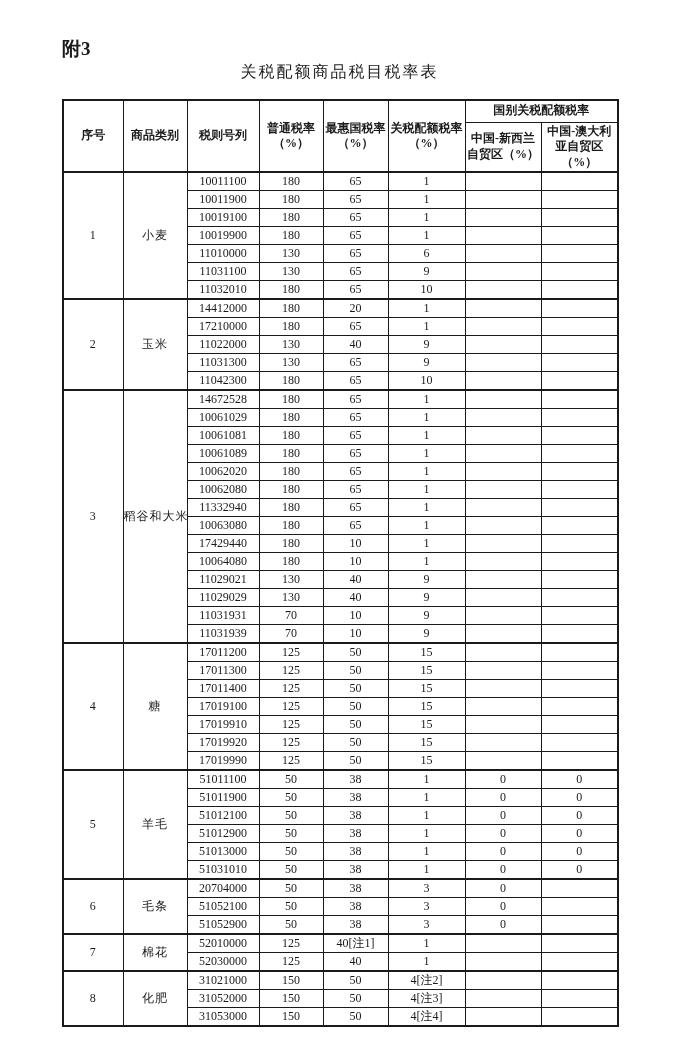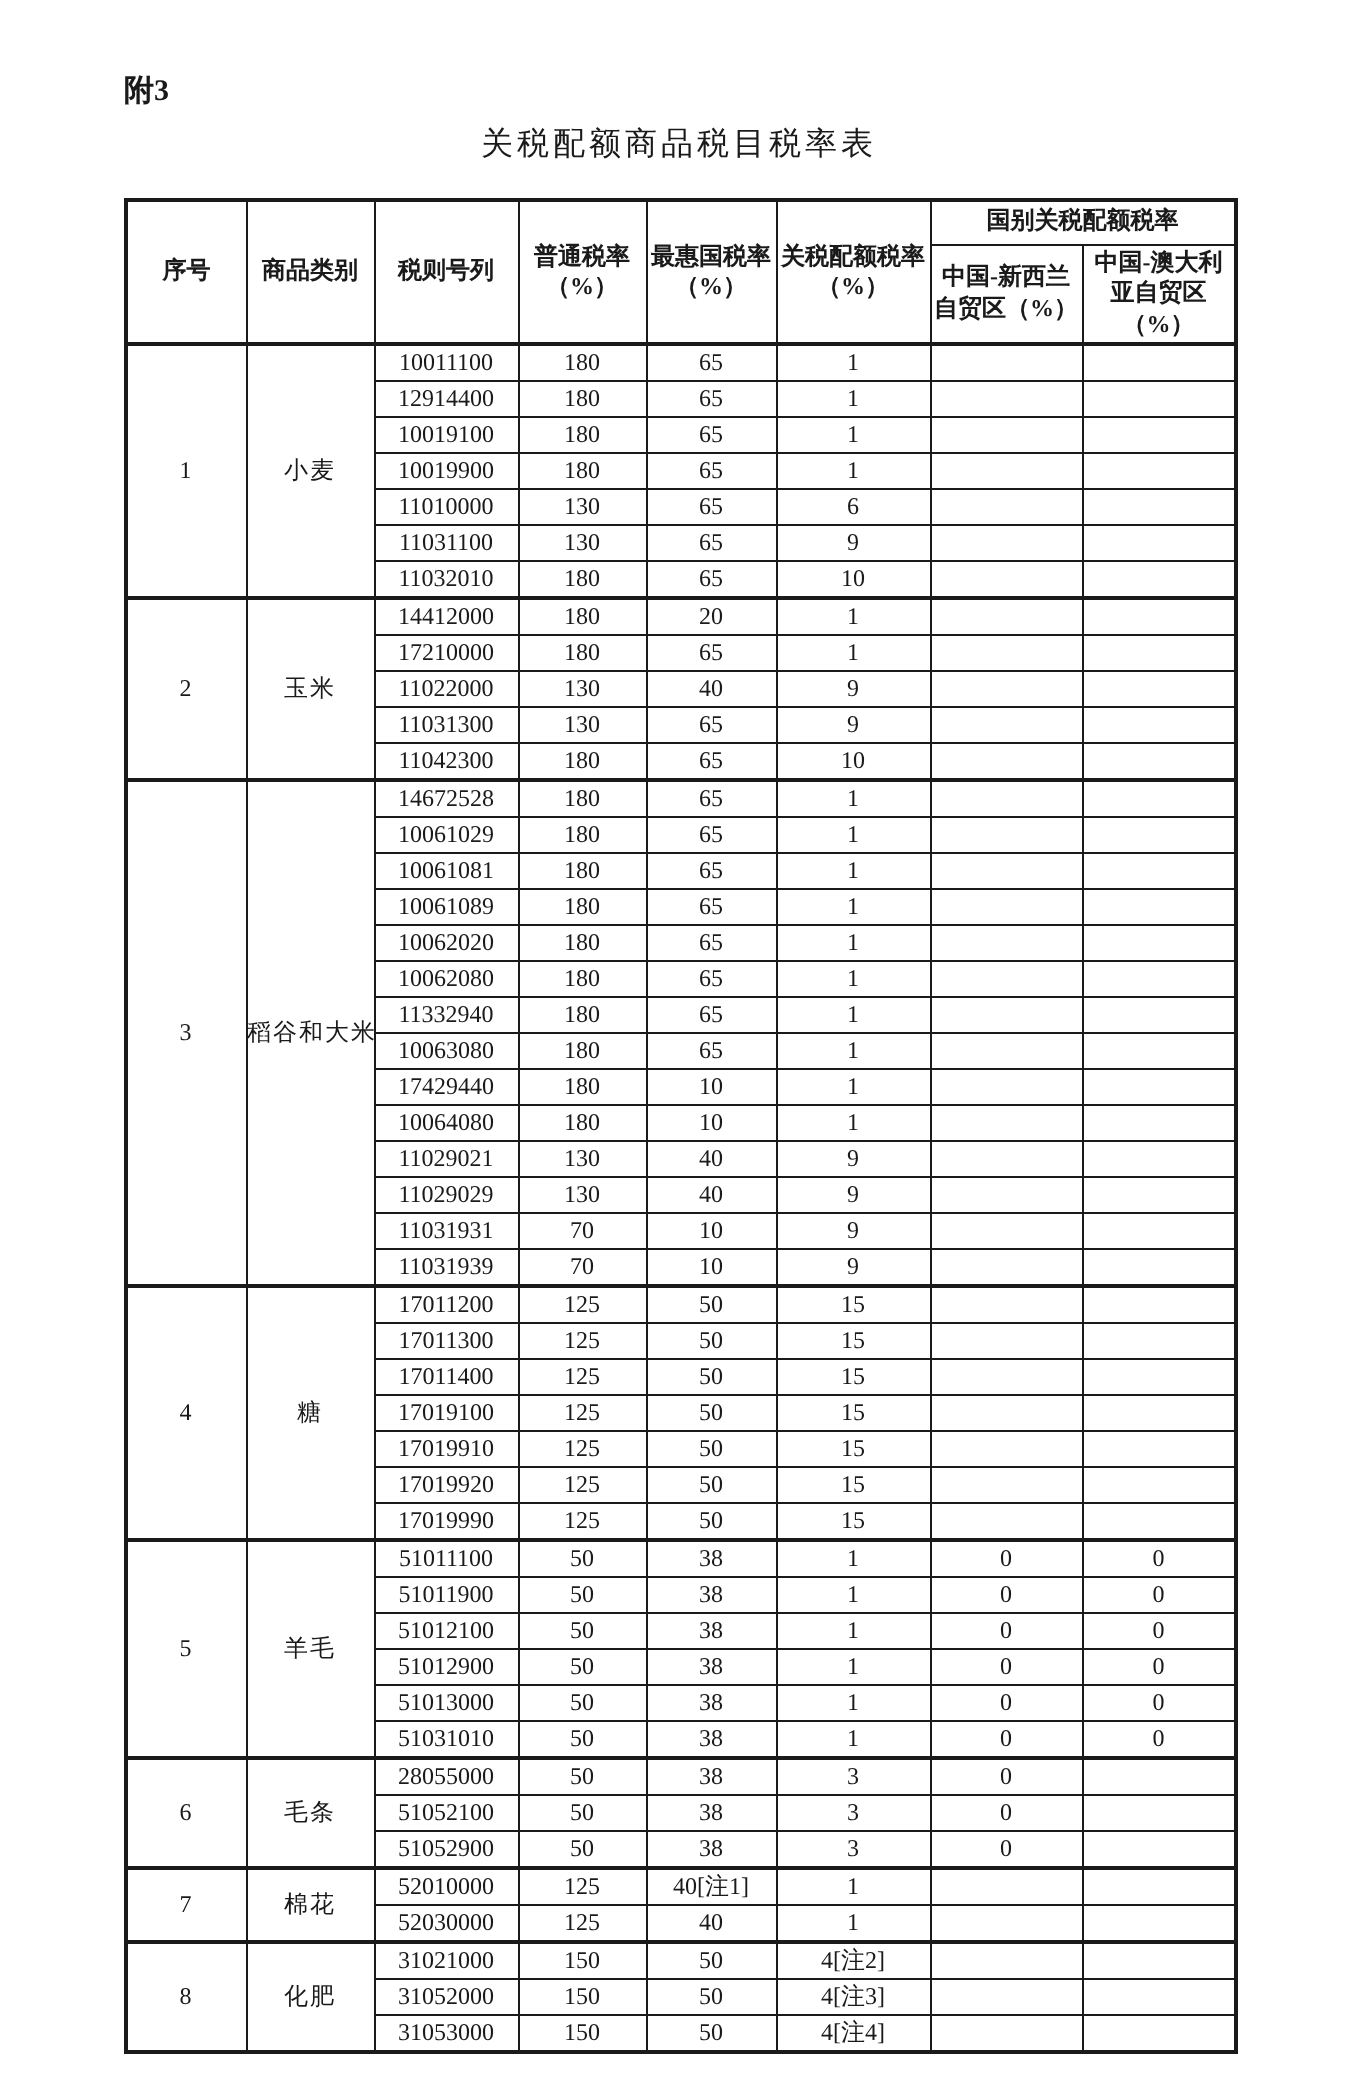--- a/index.html
+++ b/index.html
@@ -5,21 +5,21 @@
   * { box-sizing: border-box; margin: 0; padding: 0; }
   html, body { background: #ffffff; }
   body {
     width: 678px; height: 1047px;
     position: relative;
     font-family: "Liberation Serif", "DejaVu Serif", serif;
     color: #1a1a1a;
   }
   .attachment-label {
     position: absolute; left: 62px; top: 36px;
-    font-size: 15px; font-weight: bold;
+    font-size: 19px; font-weight: bold;
   }
   .doc-title {
     position: absolute; left: 62px; top: 62px; width: 555px;
     text-align: center; font-size: 16px; font-weight: normal;
     letter-spacing: 2px;
   }
   table.rate-table {
     position: absolute; left: 62px; top: 99px; width: 555px;
     border-collapse: collapse; table-layout: fixed;
     border: 2px solid #1a1a1a;
@@ -87,21 +87,21 @@
         <td rowspan="7" class="serial-cell">1</td>
         <td rowspan="7" class="category-cell">小麦</td>
         <td>10011100</td>
         <td>180</td>
         <td>65</td>
         <td>1</td>
         <td></td>
         <td></td>
       </tr>
       <tr>
-        <td>12914400</td>
+        <td>10011900</td>
         <td>180</td>
         <td>65</td>
         <td>1</td>
         <td></td>
         <td></td>
       </tr>
       <tr>
         <td>10019100</td>
         <td>180</td>
         <td>65</td>
@@ -401,21 +401,21 @@
         <td>51031010</td>
         <td>50</td>
         <td>38</td>
         <td>1</td>
         <td>0</td>
         <td>0</td>
       </tr>
       <tr class="group-start">
         <td rowspan="3" class="serial-cell">6</td>
         <td rowspan="3" class="category-cell">毛条</td>
-        <td>28055000</td>
+        <td>20704000</td>
         <td>50</td>
         <td>38</td>
         <td>3</td>
         <td>0</td>
         <td></td>
       </tr>
       <tr>
         <td>51052100</td>
         <td>50</td>
         <td>38</td>

